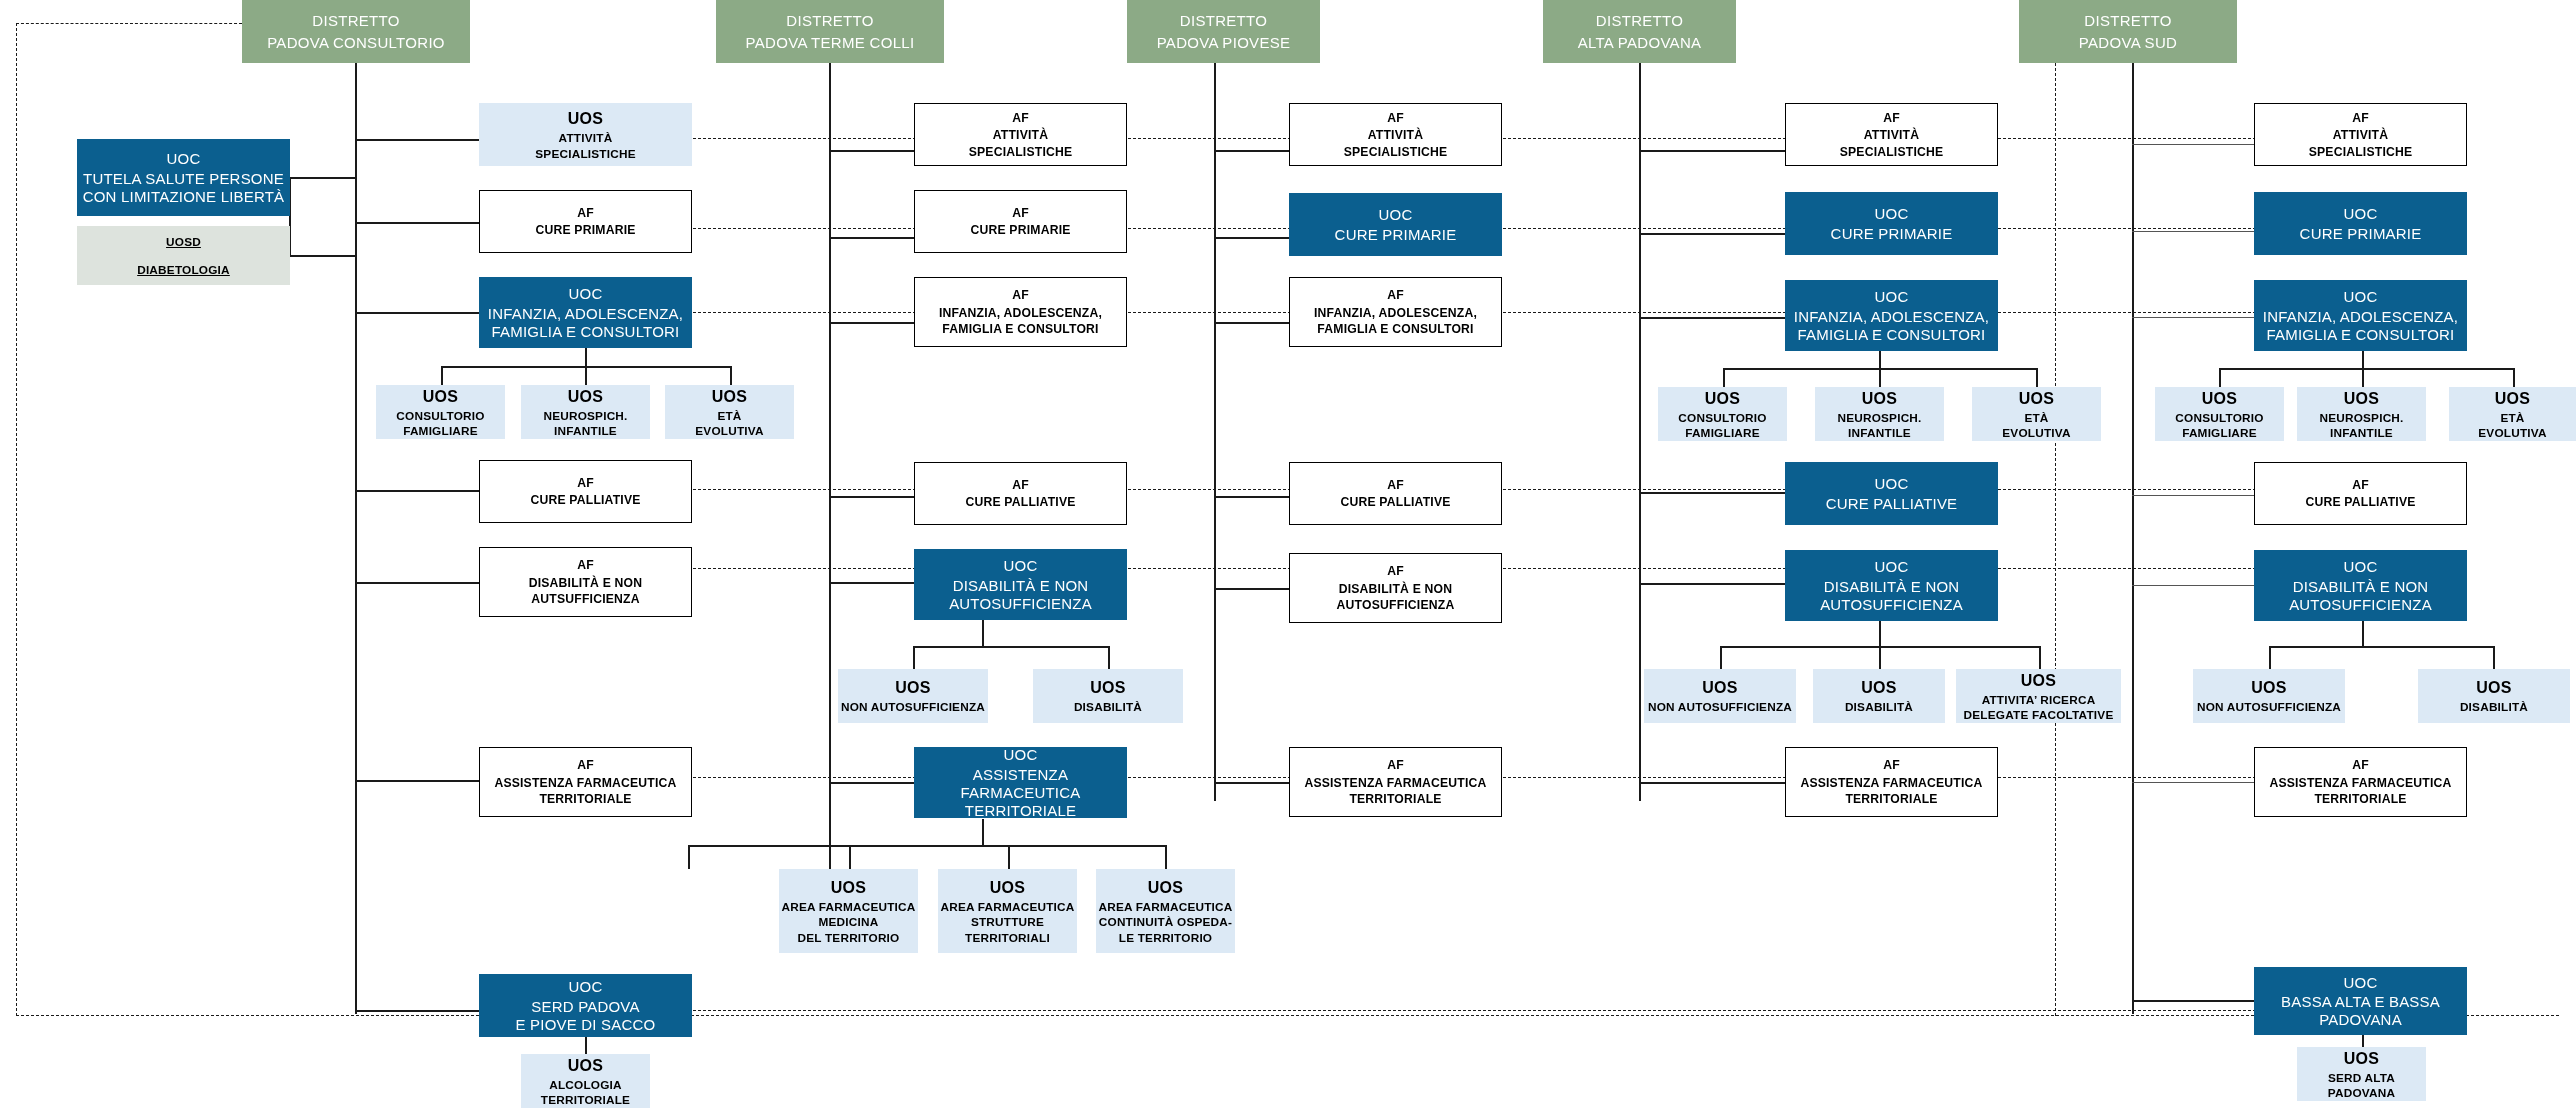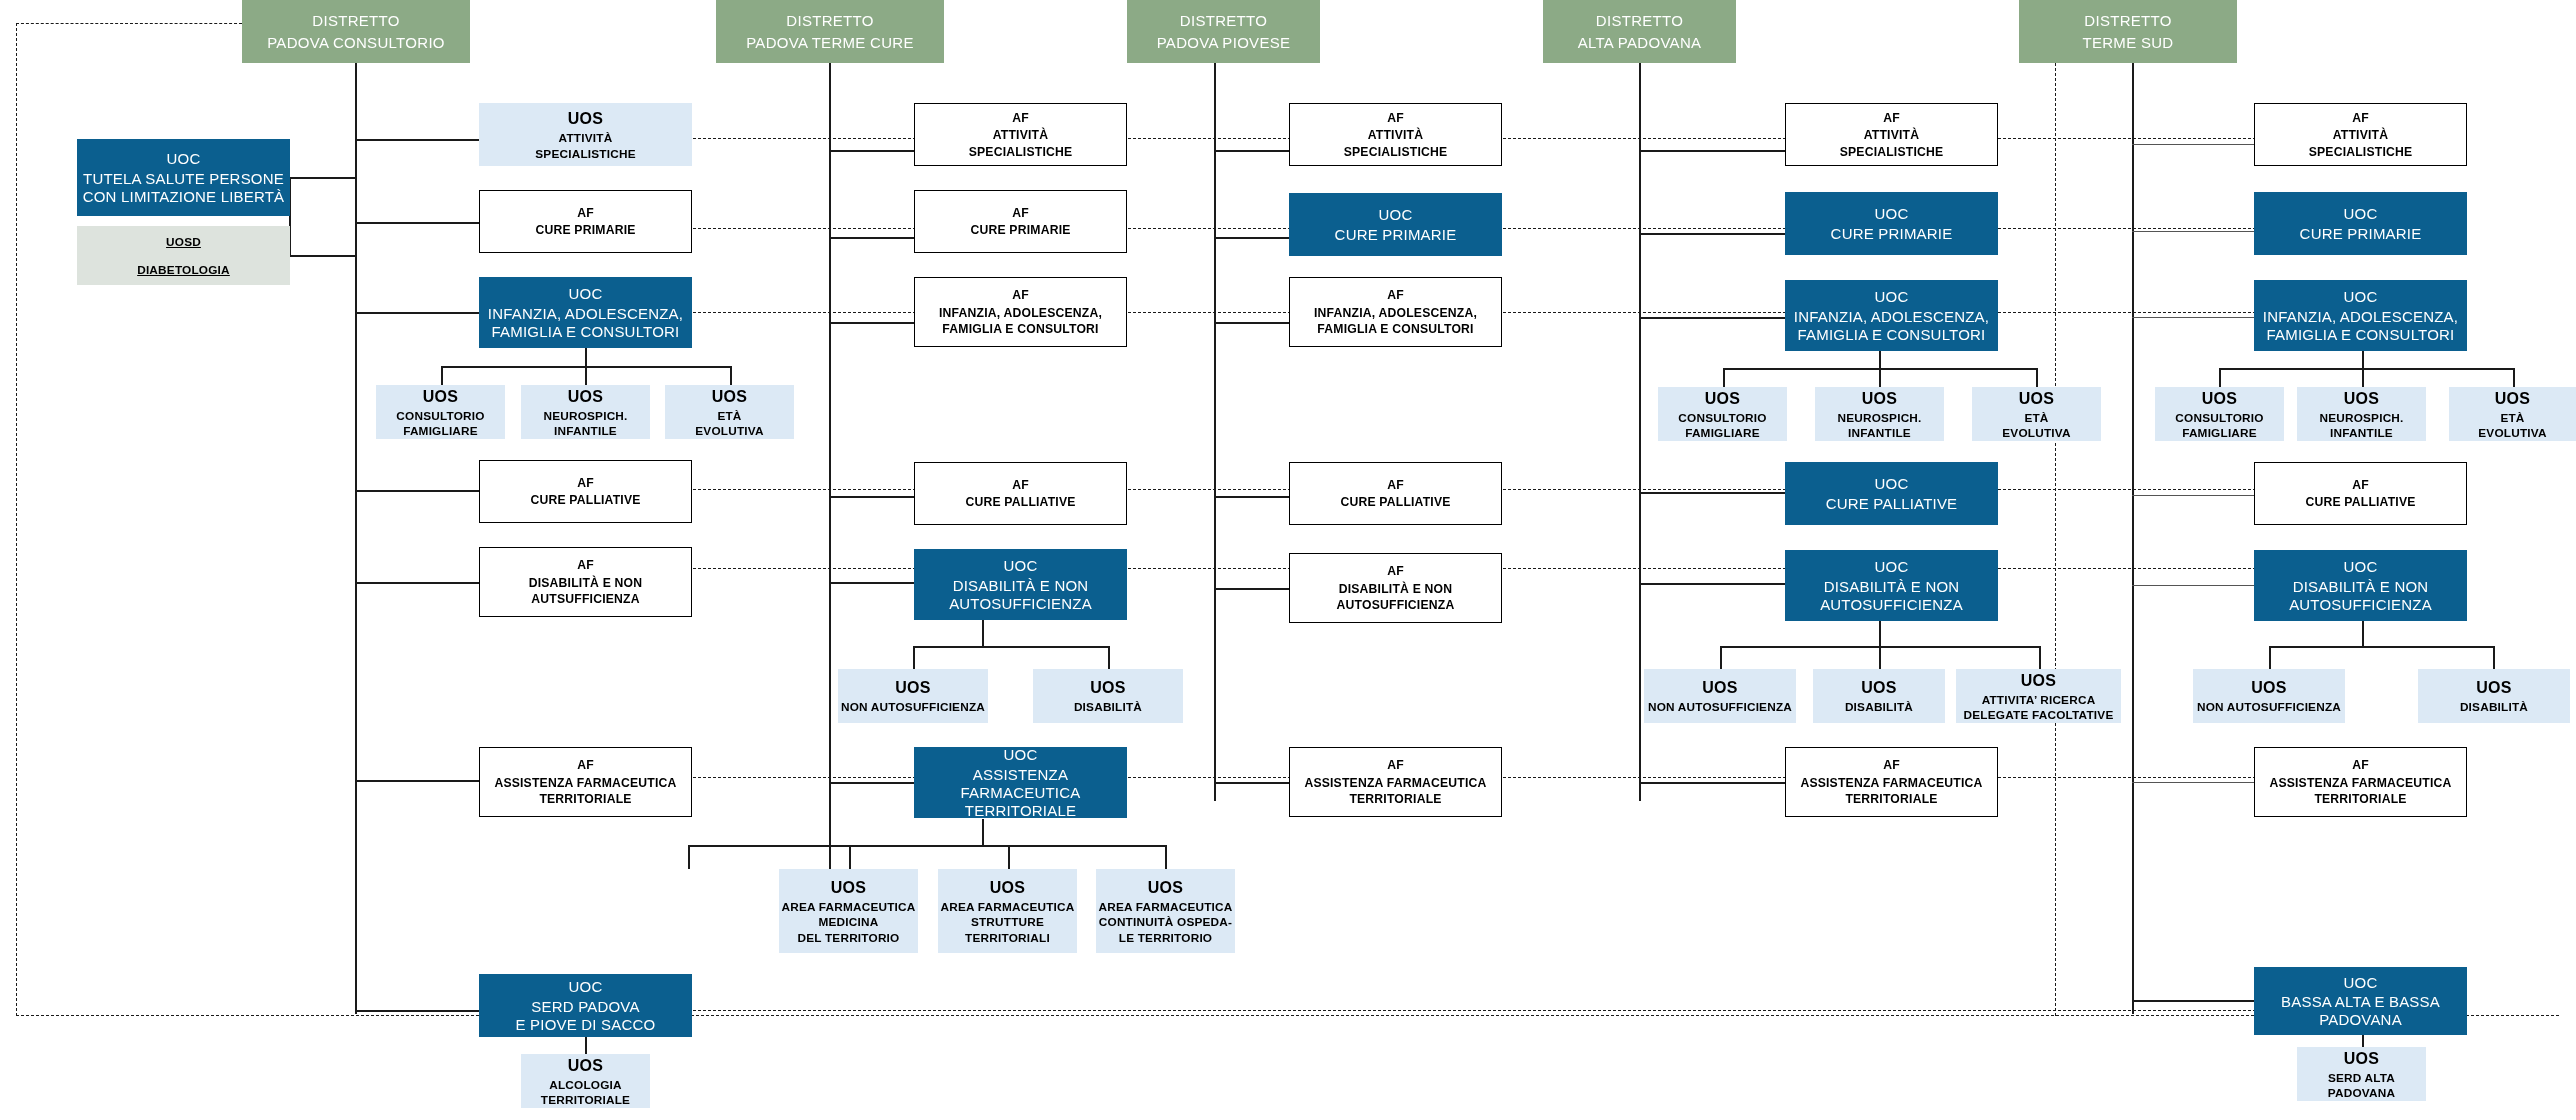--- a/index.html
+++ b/index.html
@@ -159,33 +159,33 @@
   <div class="ln vln" style="left:2493px;top:646px;height:22.6px;"></div>
 
   <div class="ln vln" style="left:2362px;top:1023px;height:24.4px;"></div>
 
   <div class="box district" style="left:242px;top:0px;width:228px;height:63px;">
     <span class="t1">DISTRETTO</span>
     <span class="t2">PADOVA CONSULTORIO</span>
   </div>
   <div class="box district" style="left:716px;top:0px;width:228px;height:63px;">
     <span class="t1">DISTRETTO</span>
-    <span class="t2">PADOVA TERME CURE</span>
+    <span class="t2">PADOVA TERME COLLI</span>
   </div>
   <div class="box district" style="left:1127px;top:0px;width:193px;height:63px;">
     <span class="t1">DISTRETTO</span>
     <span class="t2">PADOVA PIOVESE</span>
   </div>
   <div class="box district" style="left:1543px;top:0px;width:193px;height:63px;">
     <span class="t1">DISTRETTO</span>
     <span class="t2">ALTA PADOVANA</span>
   </div>
   <div class="box district" style="left:2019px;top:0px;width:218px;height:63px;">
     <span class="t1">DISTRETTO</span>
-    <span class="t2">TERME SUD</span>
+    <span class="t2">PADOVA SUD</span>
   </div>
 
   <div class="box uoc" style="left:77px;top:139px;width:213px;height:77px;">
     <span class="t1">UOC</span>
     <span class="t2" style="white-space:pre-line;">TUTELA SALUTE PERSONE
 CON LIMITAZIONE LIBERTÀ</span>
   </div>
   <div class="box uosd" style="left:77px;top:226px;width:213px;height:59px;gap:8px;">
     <span class="t1">UOSD</span>
     <span class="t2" style="white-space:pre-line;text-align:center;">DIABETOLOGIA</span>

